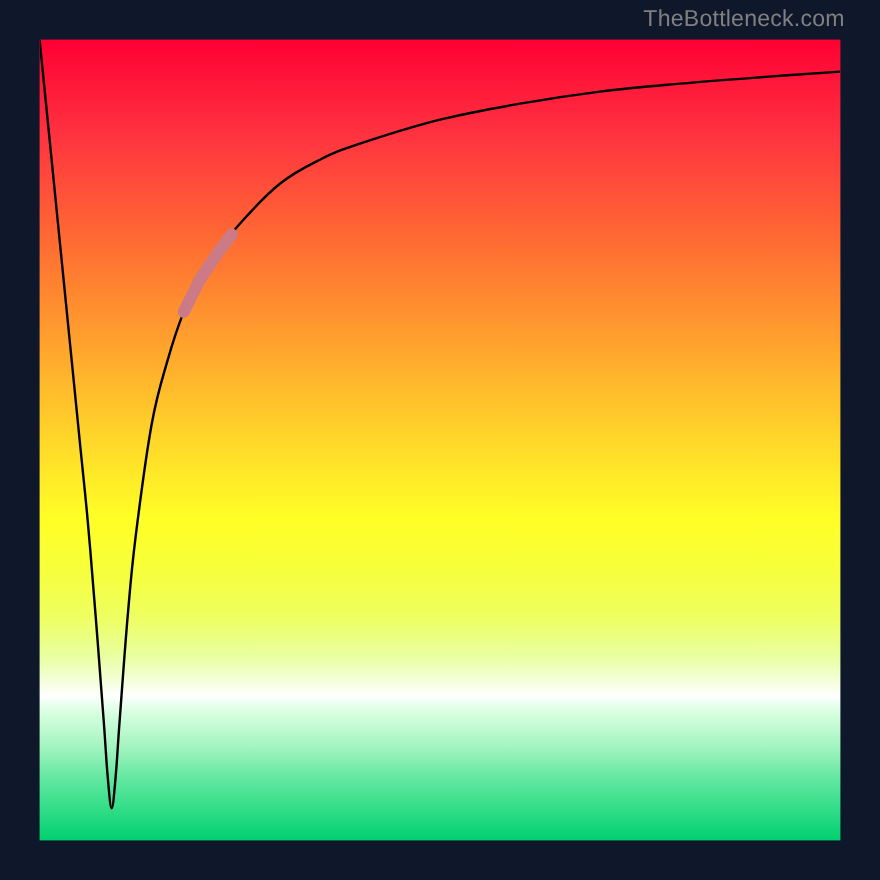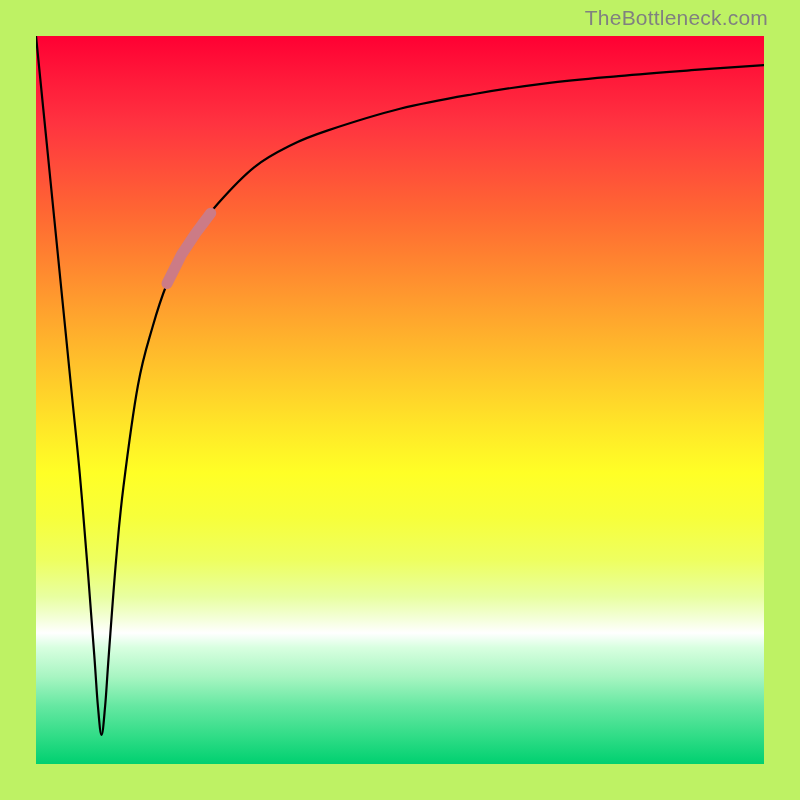--- a/index.html
+++ b/index.html
@@ -8,21 +8,21 @@
     width: 800px;
     height: 800px;
     overflow: hidden;
     background: #000;
     font-family: Arial, Helvetica, sans-serif;
   }
   .stage {
     position: relative;
     width: 800px;
     height: 800px;
-    background: #bef264;
+    background: #0f172a;
   }
   .plot-area {
     position: absolute;
     left: 36px;
     top: 36px;
     width: 728px;
     height: 728px;
     overflow: hidden;
     
     background: linear-gradient(

